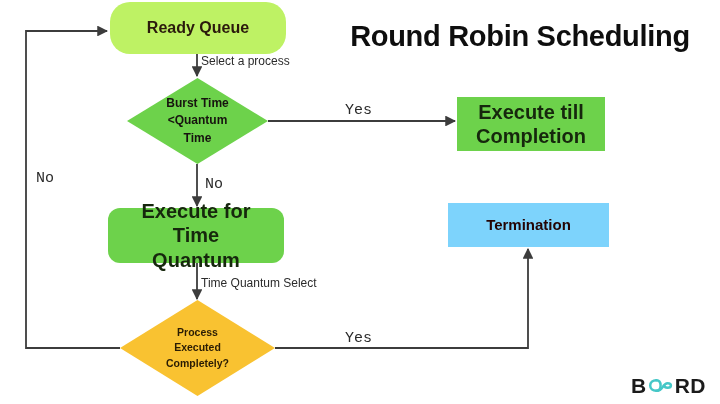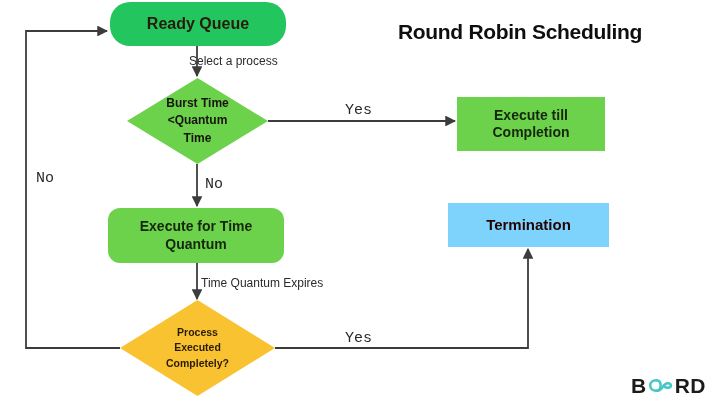--- a/index.html
+++ b/index.html
@@ -34,30 +34,30 @@
     line-height: 1.22;
     z-index: 3;
     box-sizing: border-box;
   }
 
   
   .pill {
     left: 110px;
     top: 2px;
     width: 176px;
-    height: 44px;
-    background: #22c55e;
+    height: 52px;
+    background: #bef264;
     border-radius: 20px;
     font-size: 16px;
     color: #2b1a0c;
   }
 
   
   .rect {
-    font-size: 14px;
+    font-size: 20px;
     padding: 0 8px;
   }
   .rect-green {
     background: #6dd24b;
     color: #16270d;
   }
   .rect-red {
     background: #7dd3fc;
     color: #240404;
     font-size: 15px;
@@ -100,35 +100,35 @@
   
   .edge-label {
     position: absolute;
     font-size: 12px;
     color: #2b2b2b;
     white-space: nowrap;
     z-index: 4;
     font-weight: normal;
   }
   .edge-label.big { font-size: 15px; font-family: Liberation Mono, monospace; }
-  #lbl-select      { left: 189px; top: 54px; }
+  #lbl-select      { left: 201px; top: 54px; }
   #lbl-no-burst    { left: 205px; top: 176px; }
   #lbl-tq-expires  { left: 201px; top: 276px; }
   #lbl-yes-top     { left: 345px; top: 102px; }
   #lbl-yes-bottom  { left: 345px; top: 330px; }
   #lbl-no-loop     { left: 36px;  top: 170px; }
 
   
   #title {
     position: absolute;
     left: 328px;
     top: 20px;
     width: 384px;
     text-align: center;
-    font-size: 21px;
+    font-size: 29px;
     font-weight: bold;
     letter-spacing: -0.3px;
     color: #0e0e0e;
     z-index: 4;
   }
 
   
   #logo {
     position: absolute;
     right: 14px;
@@ -216,21 +216,21 @@
       <div>
         <div>Process</div>
         <div>Executed</div>
         <div>Completely?</div>
       </div>
     </div>
   </div>
 
   <div class="edge-label" id="lbl-select">Select a process</div>
   <div class="edge-label big" id="lbl-no-burst">No</div>
-  <div class="edge-label" id="lbl-tq-expires">Time Quantum Expires</div>
+  <div class="edge-label" id="lbl-tq-expires">Time Quantum Select</div>
   <div class="edge-label big" id="lbl-yes-top">Yes</div>
   <div class="edge-label big" id="lbl-yes-bottom">Yes</div>
   <div class="edge-label big" id="lbl-no-loop">No</div>
 
   <div id="title">Round Robin Scheduling</div>
 
   <div id="logo">
     <div class="logo-text">
       <span>B</span>
       <span class="logo-mark">

